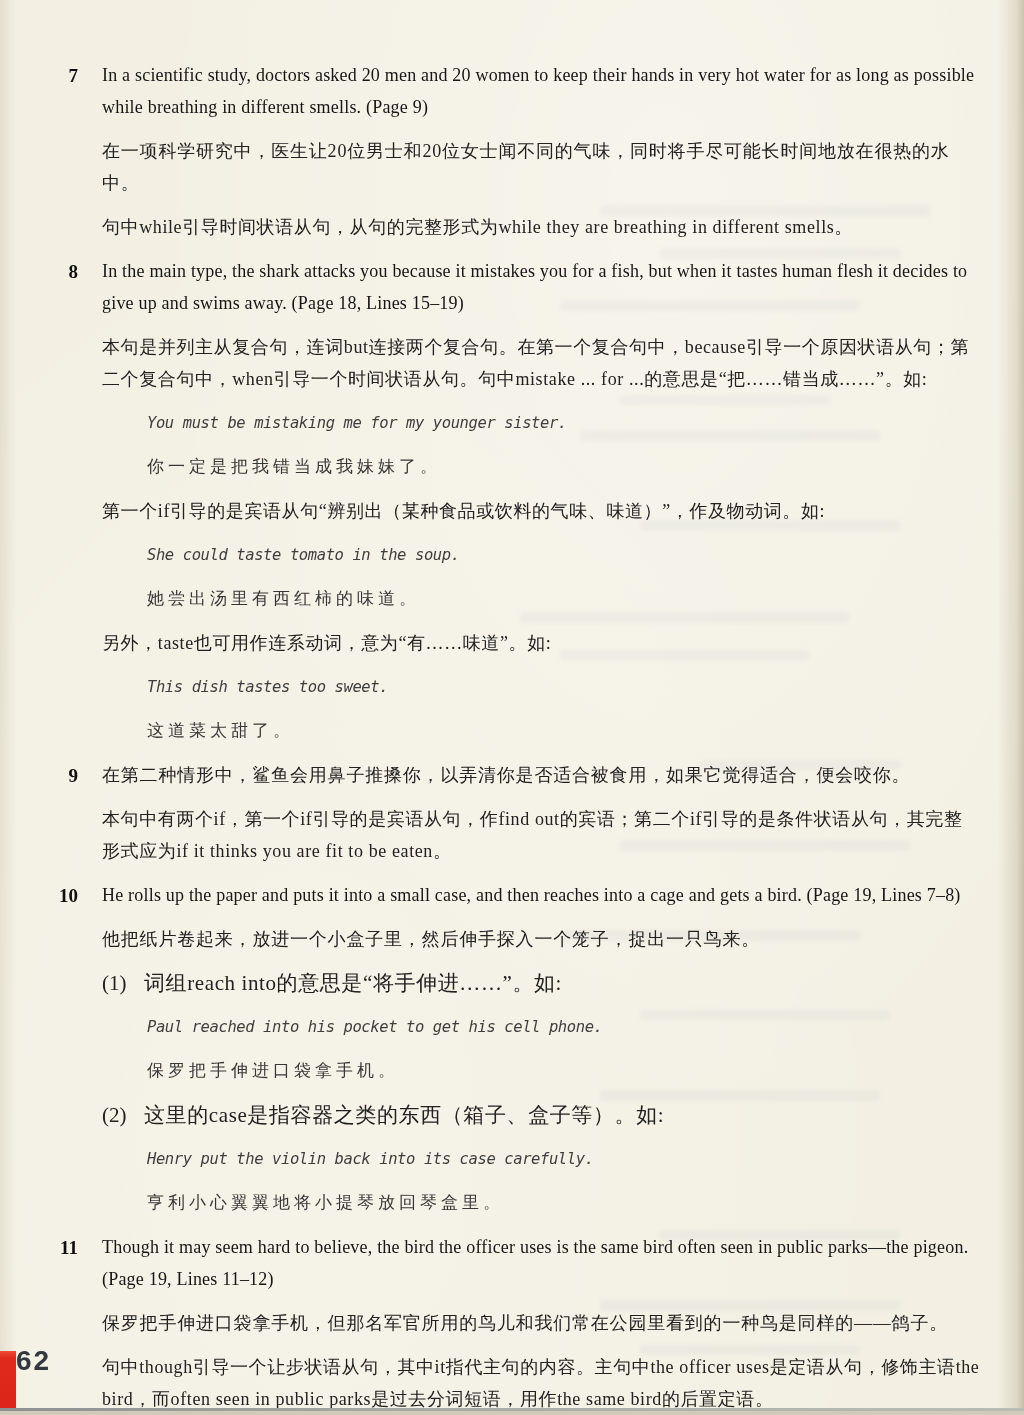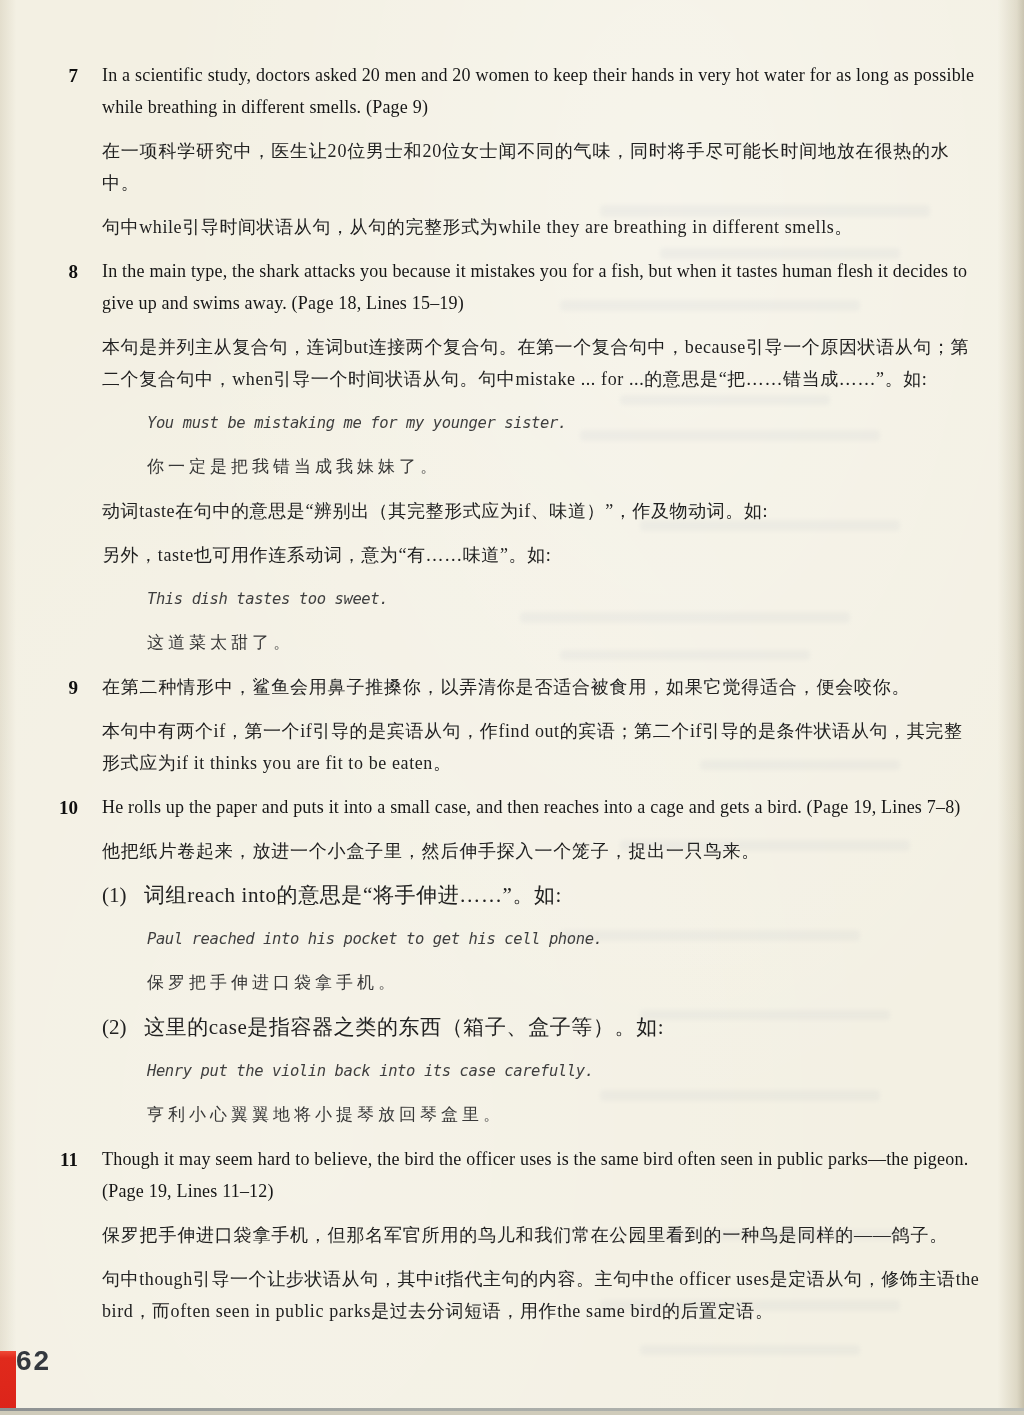--- a/index.html
+++ b/index.html
@@ -85,21 +85,23 @@
       <p class="zh">在一项科学研究中，医生让20位男士和20位女士闻不同的气味，同时将手尽可能长时间地放在很热的水中。</p>
       <p class="expl">句中while引导时间状语从句，从句的完整形式为while they are breathing in different smells。</p>
     </div>
 
     <div class="item">
       <span class="num">8</span>
       <p class="en">In the main type, the shark attacks you because it mistakes you for a fish, but when it tastes human flesh it decides to give up and swims away. (Page 18, Lines 15–19)</p>
       <p class="expl">本句是并列主从复合句，连词but连接两个复合句。在第一个复合句中，because引导一个原因状语从句；第二个复合句中，when引导一个时间状语从句。句中mistake ... for ...的意思是“把……错当成……”。如:</p>
       <p class="hw">You must be mistaking me for my younger sister.</p>
       <p class="hwzh">你一定是把我错当成我妹妹了。</p>
-      <p class="expl">动词taste在句中的意思是“辨别出（其完整形式应为if、味道）”，作及物动词。如:</p>
+      <p class="expl">第一个if引导的是宾语从句“辨别出（某种食品或饮料的气味、味道）”，作及物动词。如:</p>
+      <p class="hw">She could taste tomato in the soup.</p>
+      <p class="hwzh">她尝出汤里有西红柿的味道。</p>
       <p class="expl">另外，taste也可用作连系动词，意为“有……味道”。如:</p>
       <p class="hw">This dish tastes too sweet.</p>
       <p class="hwzh">这道菜太甜了。</p>
     </div>
 
     <div class="item">
       <span class="num">9</span>
       <p class="zh">在第二种情形中，鲨鱼会用鼻子推搡你，以弄清你是否适合被食用，如果它觉得适合，便会咬你。</p>
       <p class="expl">本句中有两个if，第一个if引导的是宾语从句，作find out的宾语；第二个if引导的是条件状语从句，其完整形式应为if it thinks you are fit to be eaten。</p>
     </div>

